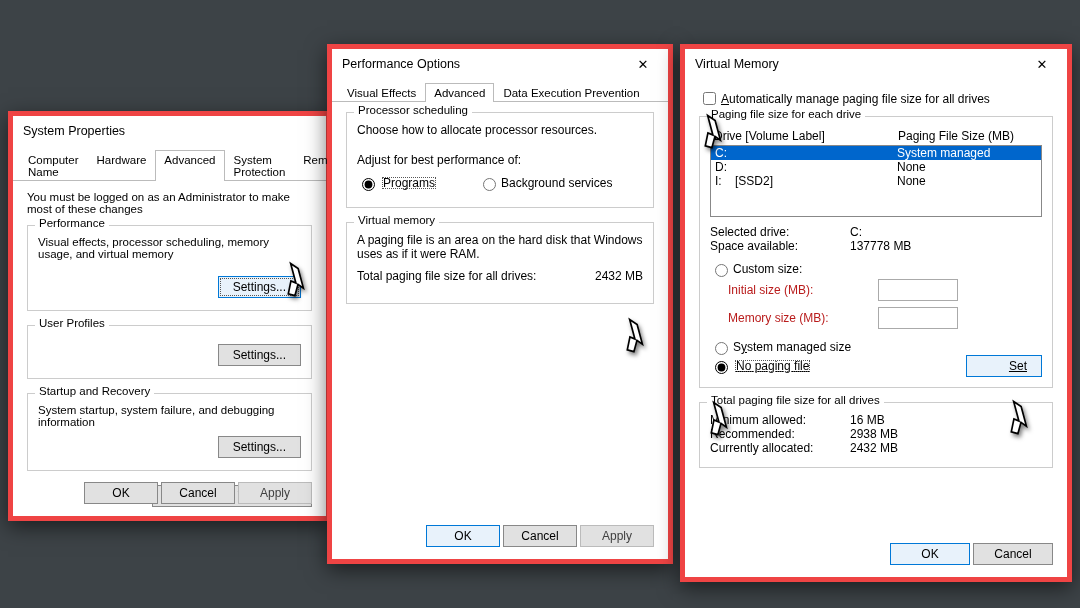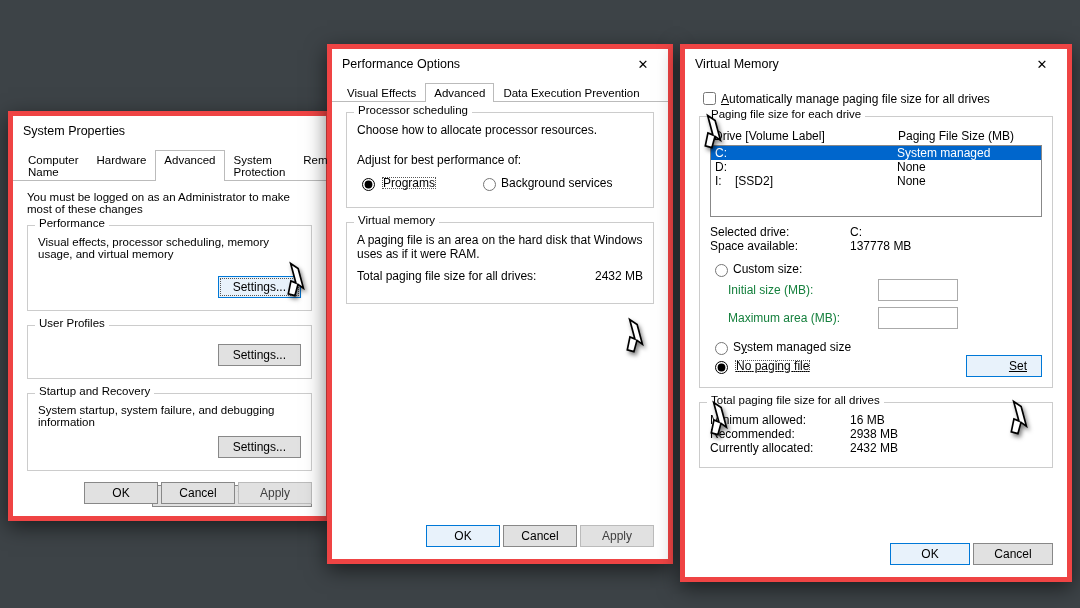--- a/index.html
+++ b/index.html
@@ -102,21 +102,21 @@
   .listrow { display:flex; padding: 0px 4px; }
   .listrow span:first-child { flex: 1; }
   .listrow span:last-child { width: 140px; }
   .listrow.sel { background:#0066cc; color:#fff; }
   .txtbox {
     width: 80px;
     height: 22px;
     border: 1px solid #aaa;
     background: #fff;
   }
-  .dimtext { color:#15803d; }
+  .dimtext { color:#b91c1c; }
   .cursor {
     position: absolute;
     width: 34px;
     height: 44px;
     pointer-events: none;
     z-index: 999;
   }
   .cursor svg { width:100%; height:100%; filter: drop-shadow(2px 3px 2px rgba(0,0,0,0.5)); }
   u { text-decoration: underline; }
   .kvrow { display:flex; }
@@ -273,21 +273,21 @@
       <div class="gap"></div>
       <label class="row">
           <input type="radio" class="radio" style="">
           <span>Custom size:</span>
         </label>
       <div class="row" style="margin:2px 0 2px 18px;">
           <span class="dimtext" style="width:150px;">Initial size (MB):</span>
           <div class="txtbox"></div>
         </div>
       <div class="row" style="margin:6px 0 2px 18px;">
-          <span class="dimtext" style="width:150px;">Maximum area (MB):</span>
+          <span class="dimtext" style="width:150px;">Memory size (MB):</span>
           <div class="txtbox"></div>
         </div>
       <div class="gap"></div>
       <label class="row">
           <input type="radio" class="radio" style="">
           <span>S<u>y</u>stem managed size</span>
         </label>
       <div class="row" style="justify-content:space-between; align-items:center;text-decoration:underline;">
         <label class="row">
             <input type="radio" class="radio" checked="" style="">

